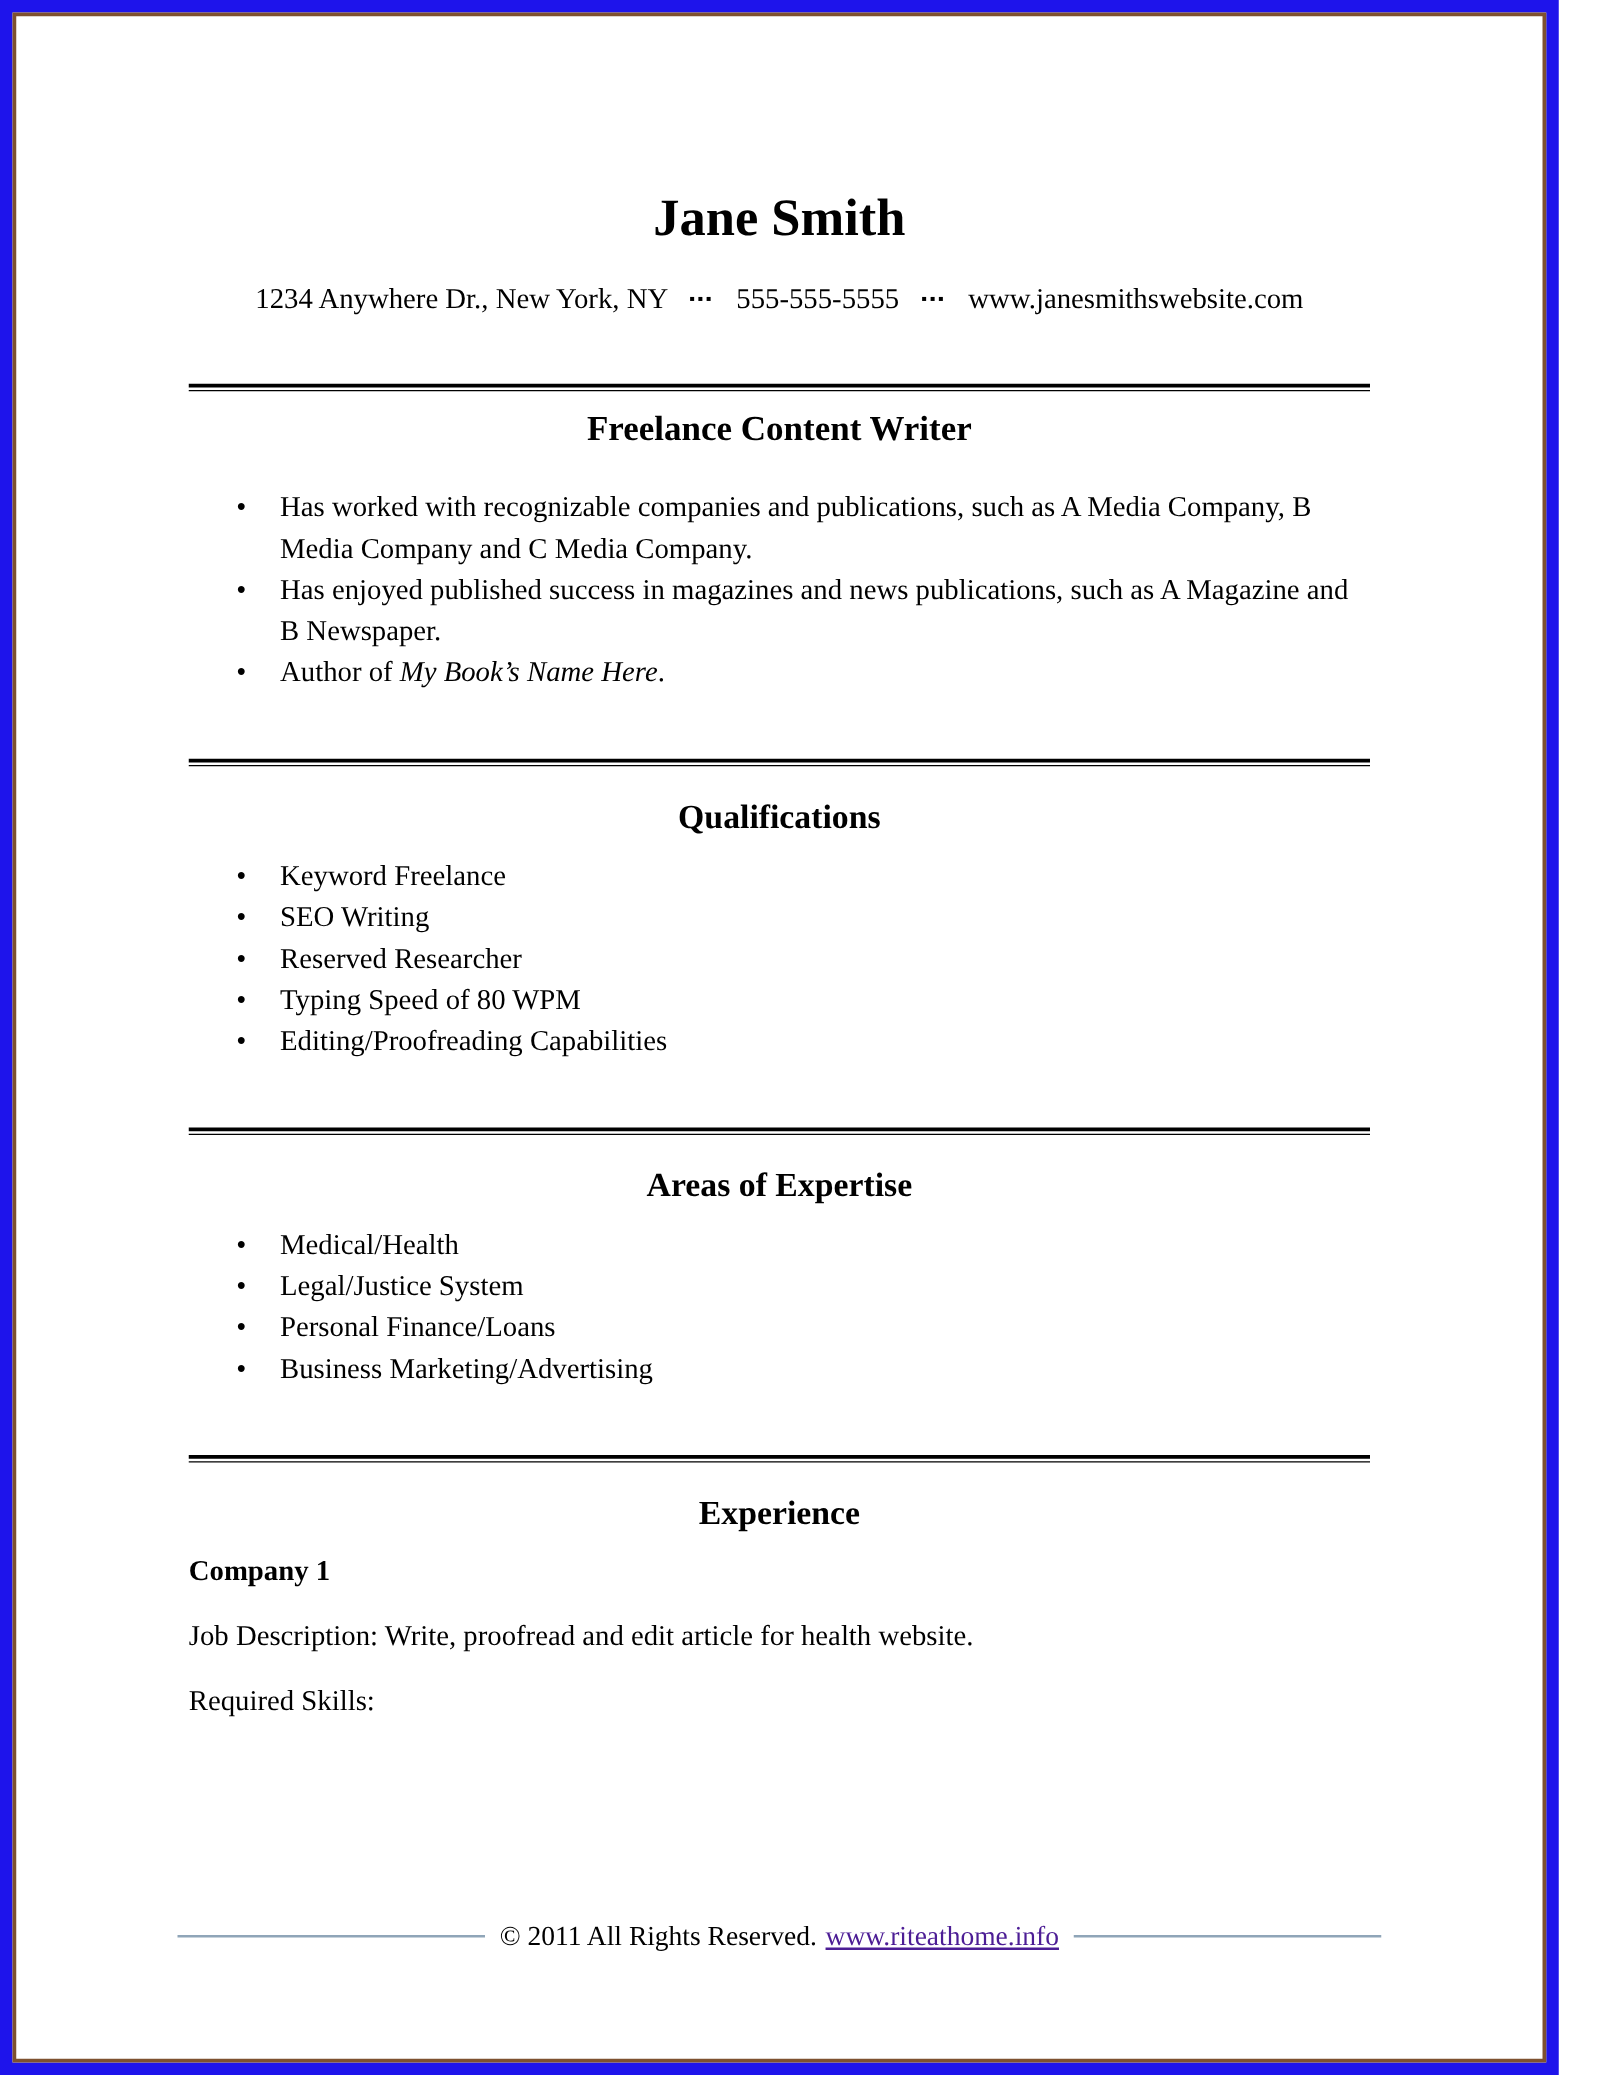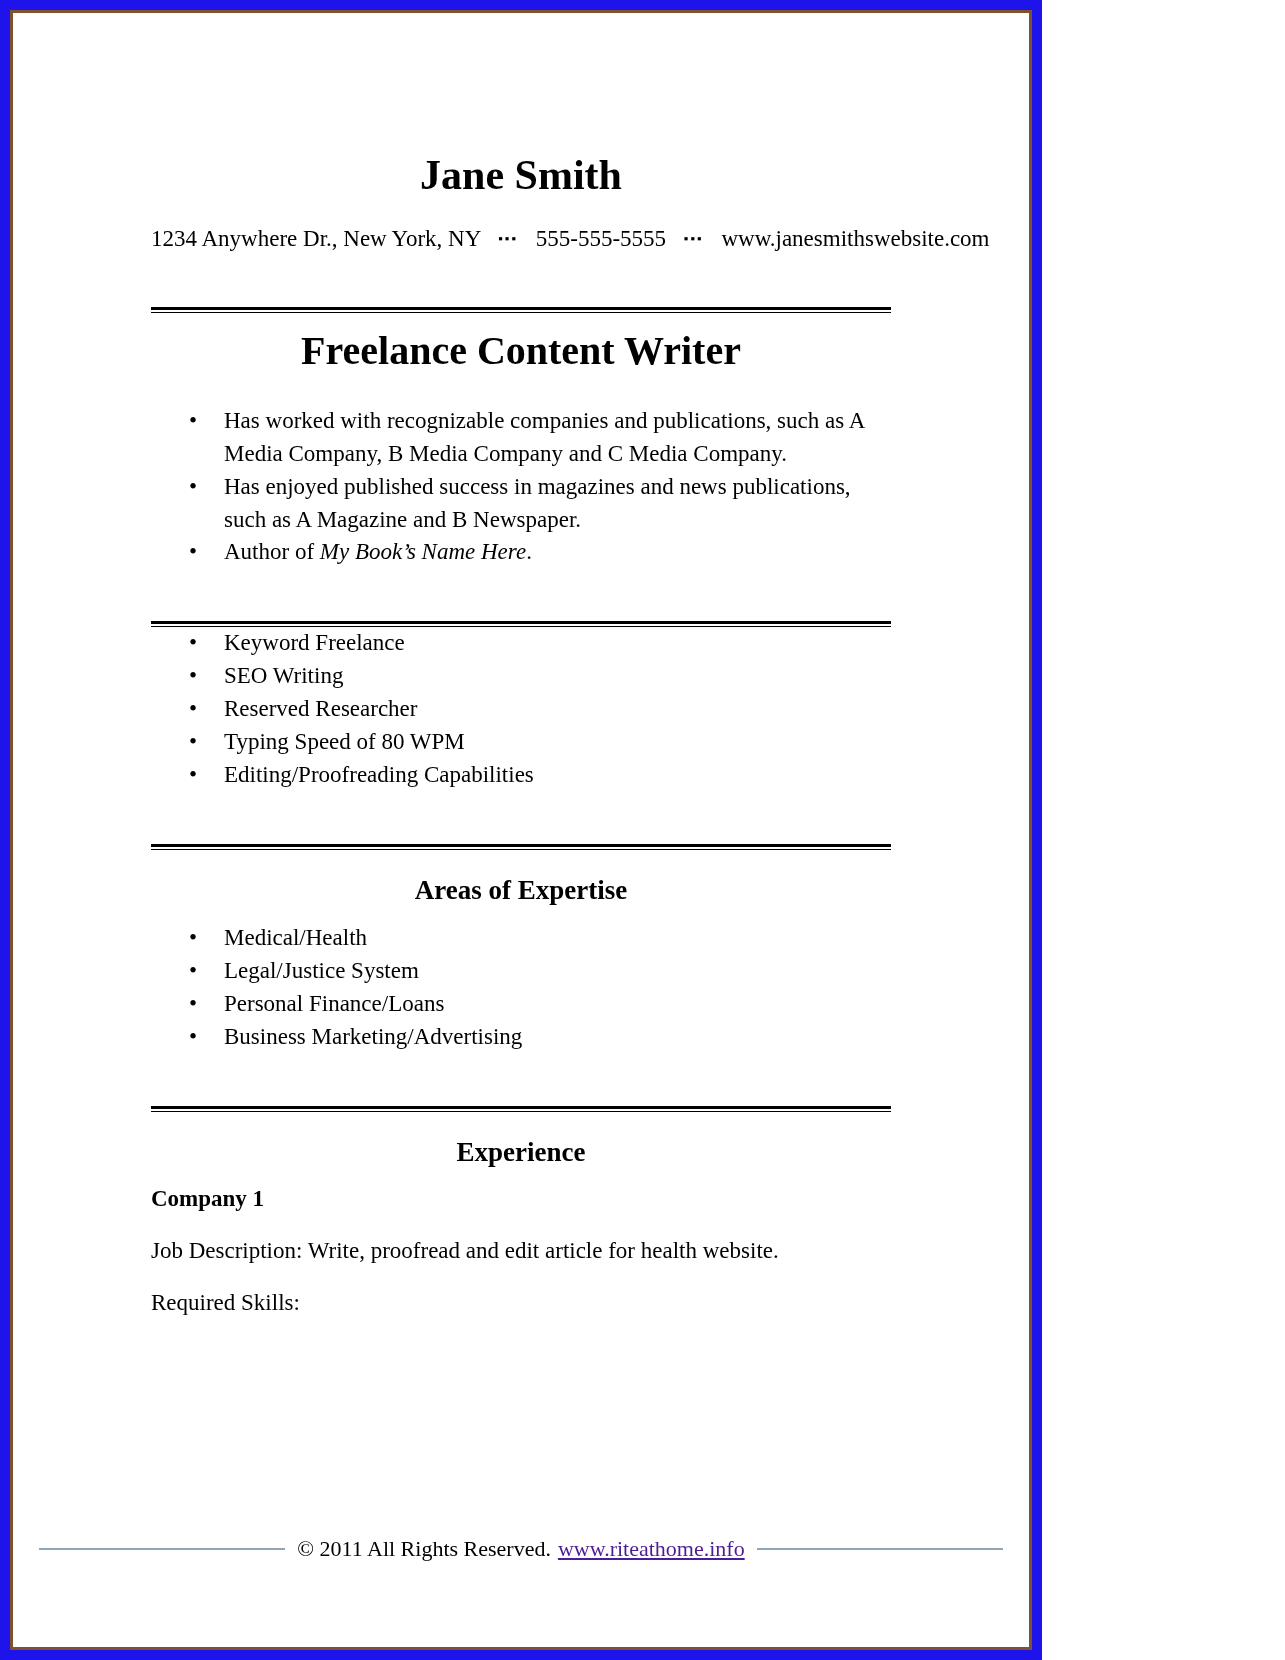--- a/index.html
+++ b/index.html
@@ -1,17 +1,17 @@
 <!DOCTYPE html>
 <html><head>
 <meta charset="utf-8">
 <style>
   html, body { margin: 0; padding: 0; background: #ffffff; }
   .page {
-    width: 1042px; height: 1660px; box-sizing: border-box;
+    width: 1247px; height: 1660px; box-sizing: border-box;
     border: 10px solid #1e14eb; background: #ffffff; position: relative;
     font-family: "Liberation Serif", serif; color: #000;
   }
   .inner {
     position: absolute; inset: 0; box-sizing: border-box;
     border: 3px solid #7e512f; padding: 138px 138px 0 138px;
   }
   .name {
     font-size: 42px; font-weight: bold; text-align: center;
     margin: 0 0 26px 0; line-height: 1.15;
@@ -23,21 +23,21 @@
   .sep {
     font-size: 13px; letter-spacing: 2px; margin: 0 12px;
     vertical-align: 3px; display: inline-block;
   }
   .rule {
     height: 2px; border-top: 3px solid #000; border-bottom: 1px solid #000;
   }
   .sec-title {
     text-align: center; font-weight: bold; margin: 14px 0 30px 0; line-height: 1.2;
   }
-  .sec-title.lg { font-size: 40px; }
+  .sec-title.lg { font-size: 28px; }
   .sec-title.md { font-size: 27px; margin: 24px 0 16px 0; }
   ul.blist {
     list-style: none; margin: 0 0 52px 0; padding: 0 0 0 38px;
     font-size: 23px; line-height: 1.43;
   }
   ul.blist li { display: flex; }
   .dot { flex: 0 0 35px; }
   .btext { flex: 1 1 auto; }
   .btext .italic { font-style: italic; }
   .company { font-size: 23px; font-weight: bold; margin: 0 0 22px 0; line-height: 1.3; }
@@ -82,20 +82,21 @@
         <span class="btext">Has enjoyed published success in magazines and news publications, such as A Magazine and B Newspaper.</span>
       </li>
       <li>
         <span class="dot">•</span>
         <span class="btext"><span>Author of </span><span class="italic">My Book’s Name Here</span><span>.</span></span>
       </li>
     </ul>
 
     <div class="rule"></div>
 
+    <h2 class="sec-title md">Qualifications</h2>
     <ul class="blist">
       <li>
         <span class="dot">•</span>
         <span class="btext">Keyword Freelance</span>
       </li>
       <li>
         <span class="dot">•</span>
         <span class="btext">SEO Writing</span>
       </li>
       <li>

